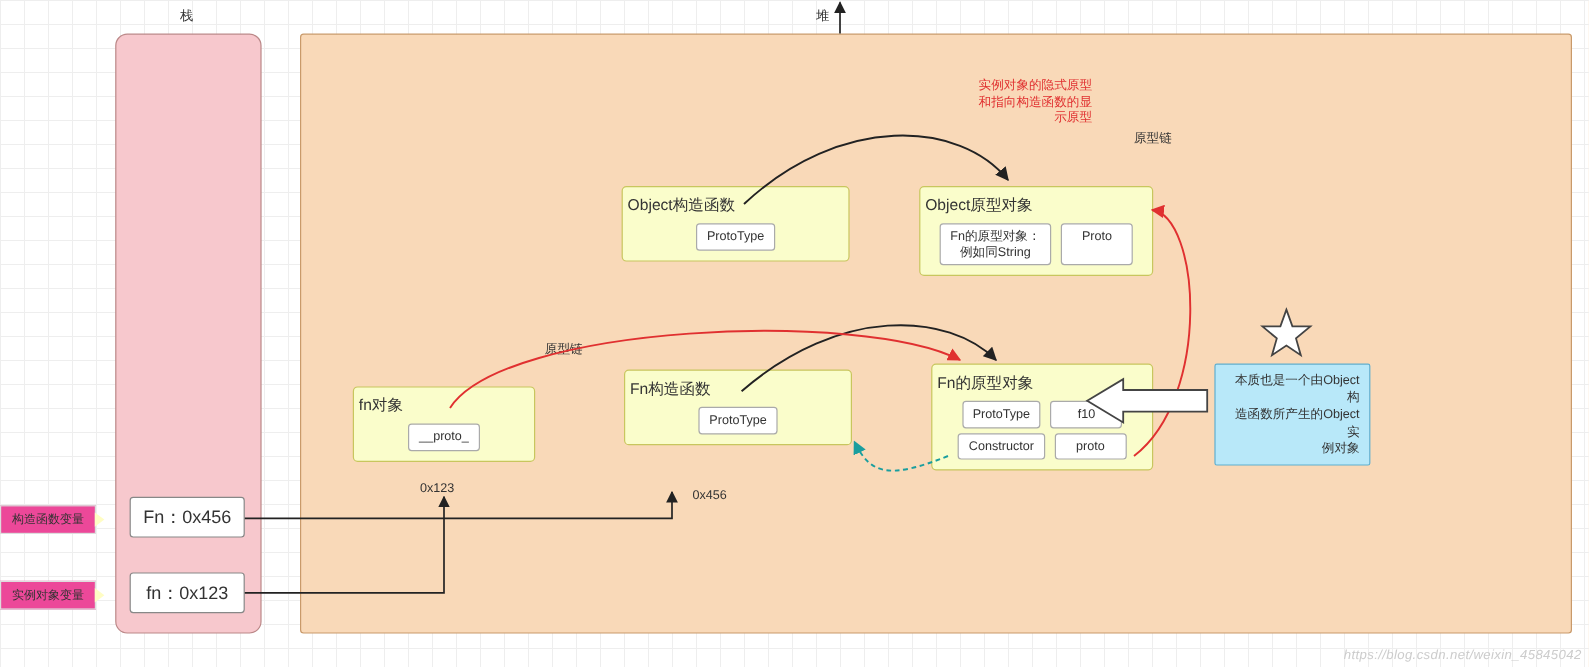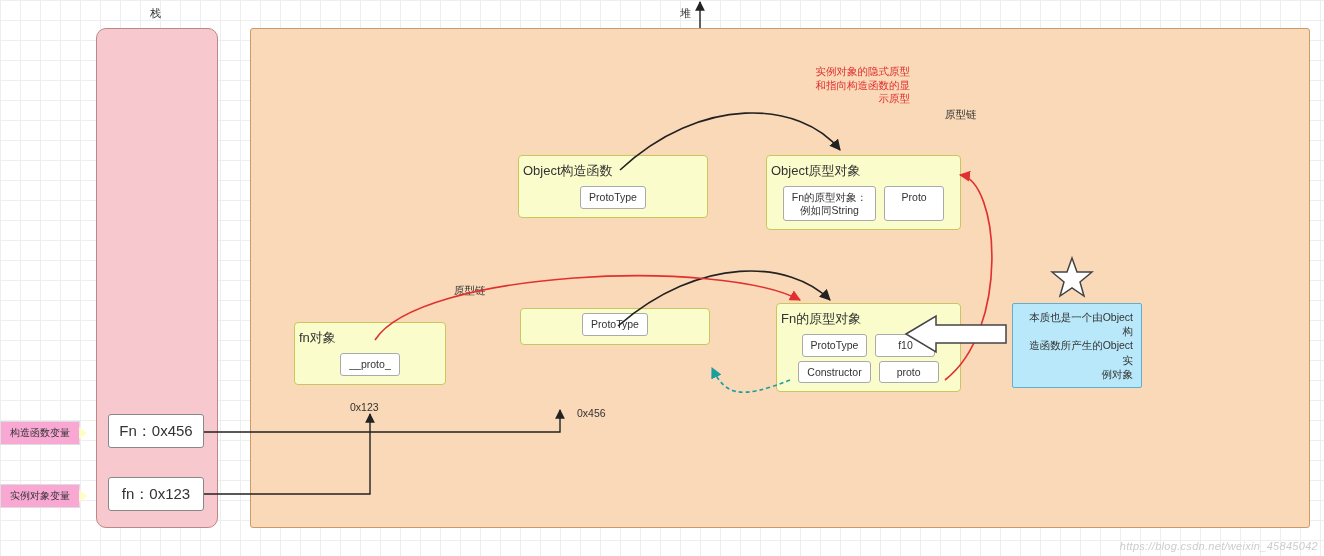--- a/index.html
+++ b/index.html
@@ -28,21 +28,21 @@
     position: absolute;
     top: 28px; left: 250px;
     width: 1060px; height: 500px;
     background: #F9D9B8;
     border: 1px solid #C99A6A;
     border-radius: 3px;
   }
   .side-label {
     position: absolute;
     left: 0px;
-    background: #f9a8d4;
+    background: #ec4899;
     padding: 4px 4px;
     font-size: 10px;
     border: 1px solid #ddd;
     width: 80px;
     text-align: center;
   }
   .side-label::after {
     content:"";
     position:absolute; right:-8px; top:50%; transform:translateY(-50%);
     border-left: 8px solid #FFFDC4;
@@ -164,20 +164,21 @@
 
 <div class="node" style="top:322px; left:294px; width:152px;">
   <div class="node-title">fn对象</div>
   <div class="slot-row">
     <div class="slot">__proto_</div>
   </div>
 </div>
 <div class="addr" style="top:401px; left:350px;">0x123</div>
 
 <div class="node" style="top:308px; left:520px; width:190px;">
+  <div class="node-title">Fn构造函数</div>
   <div class="slot-row">
     <div class="slot">ProtoType</div>
   </div>
 </div>
 <div class="addr" style="top:407px; left:577px;">0x456</div>
 
 <div class="node" style="top:303px; left:776px; width:185px;">
   <div class="node-title">Fn的原型对象</div>
   <div class="slot-row" style="padding-bottom:2px;">
     <div class="slot">ProtoType</div>

